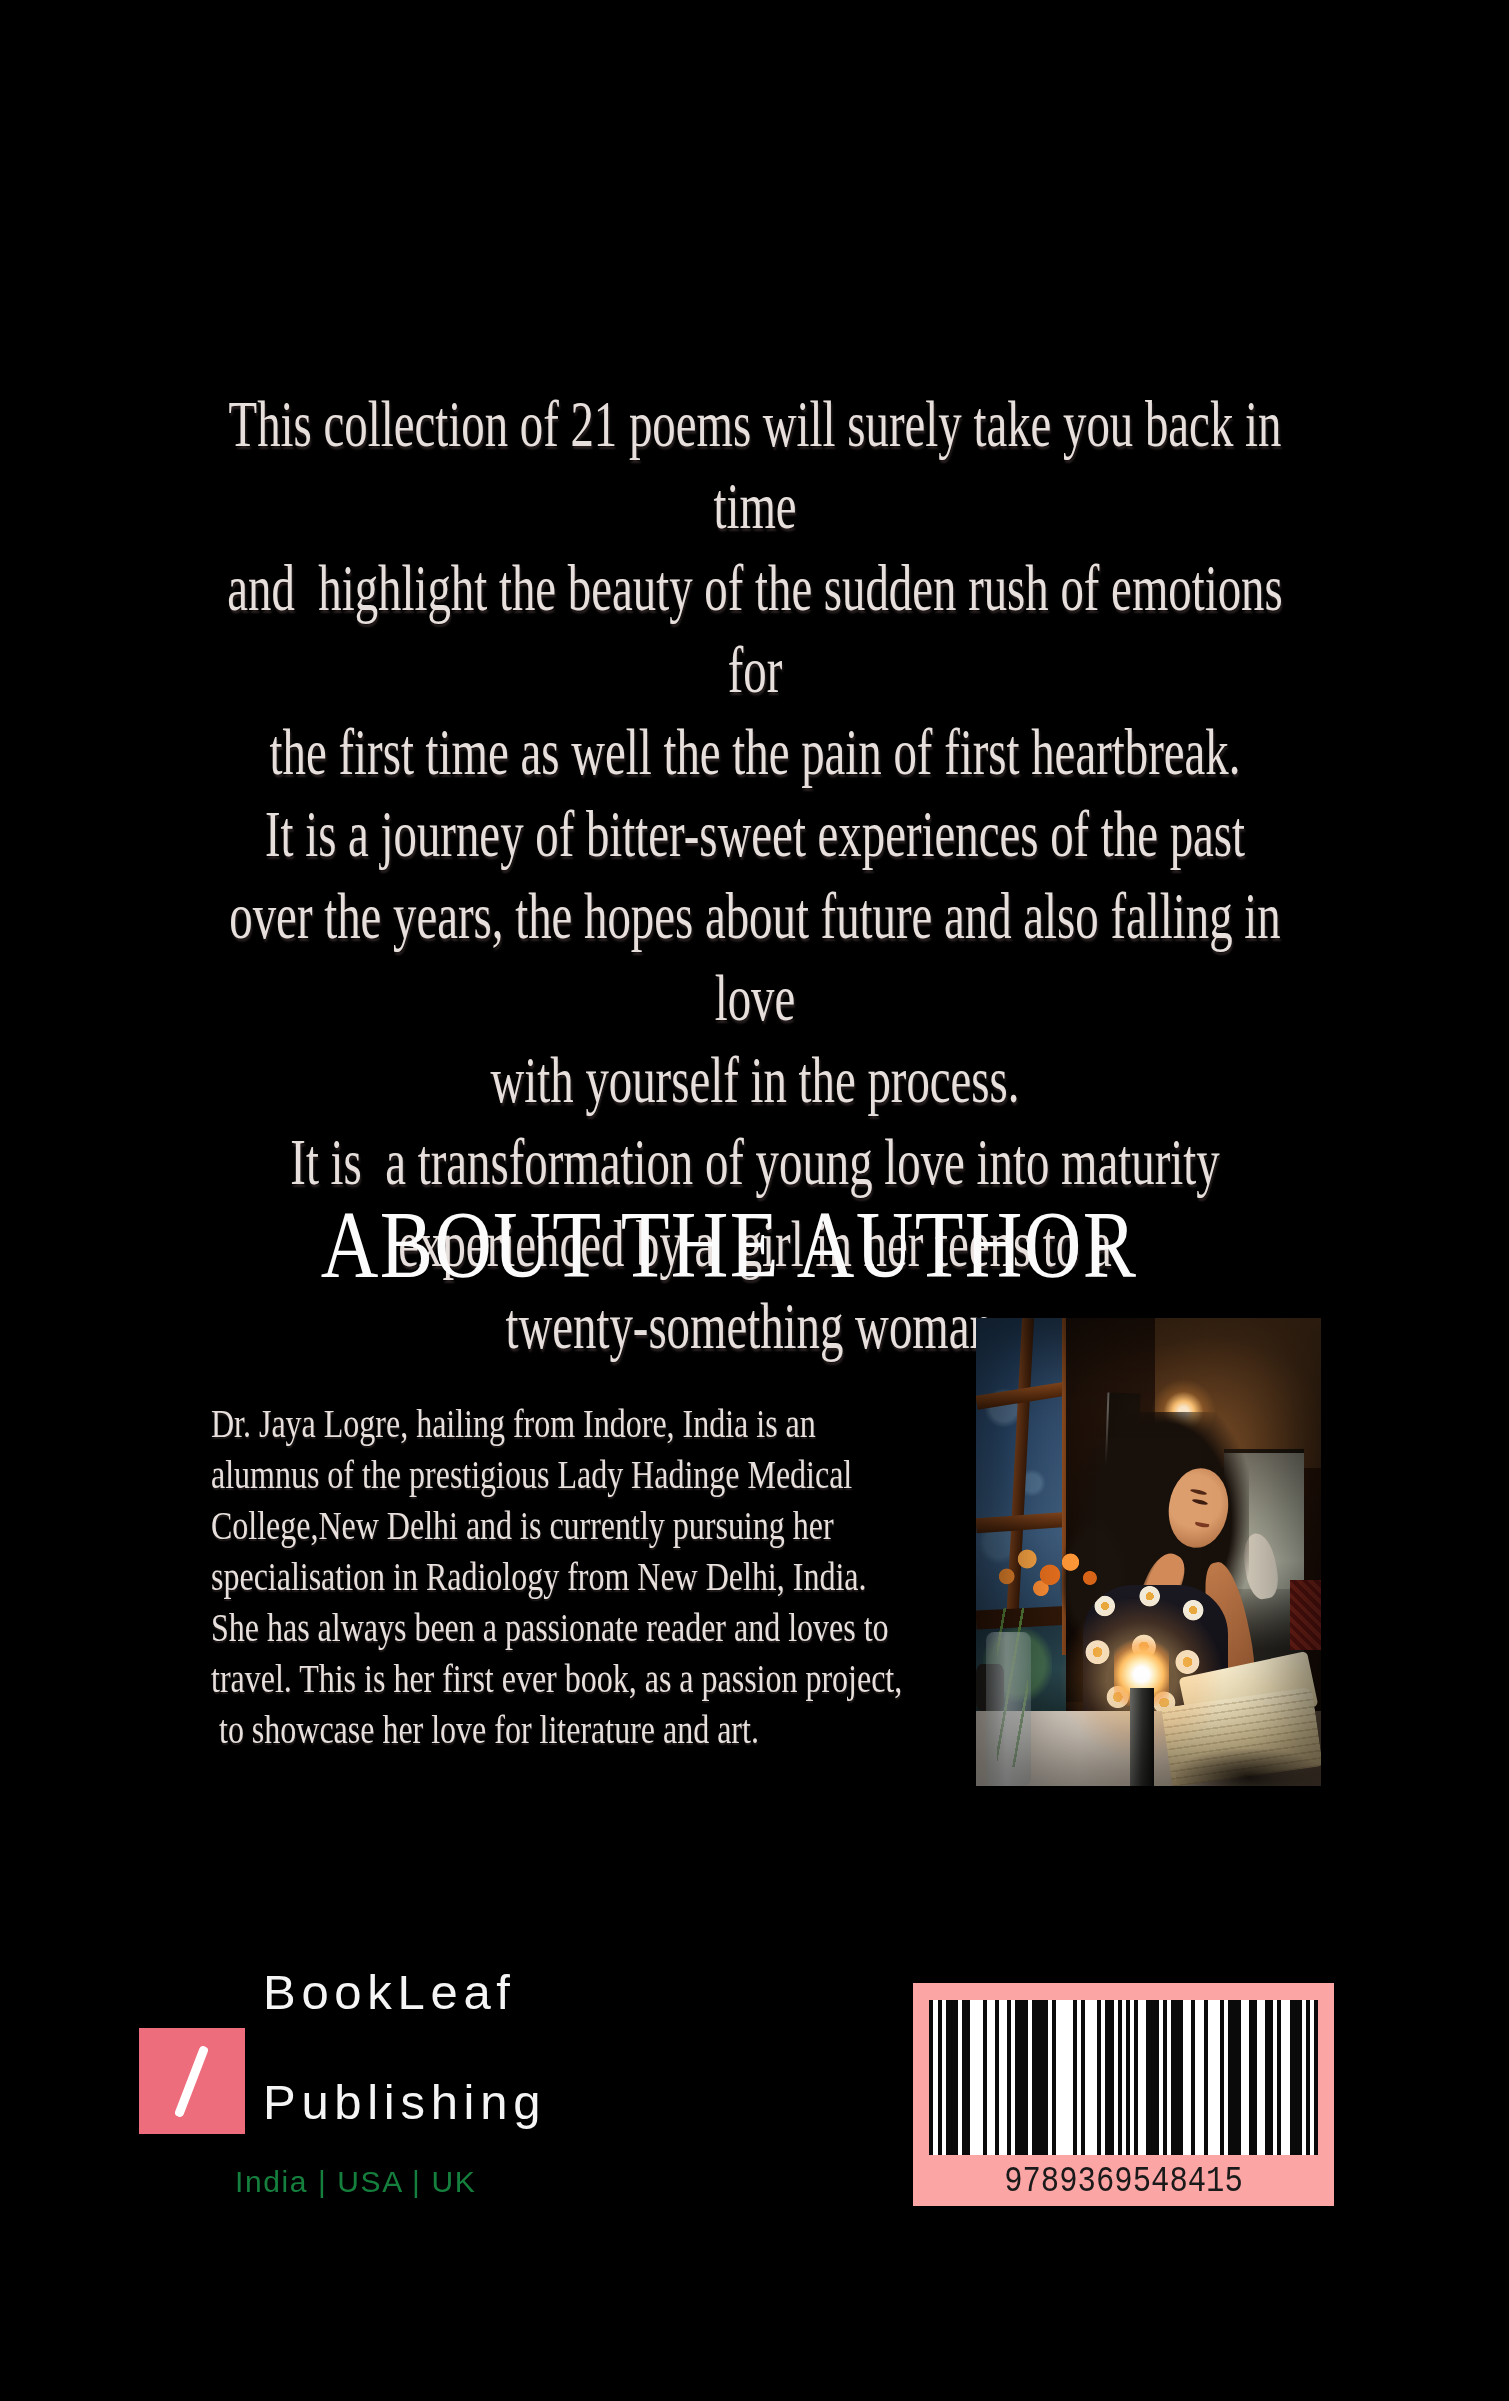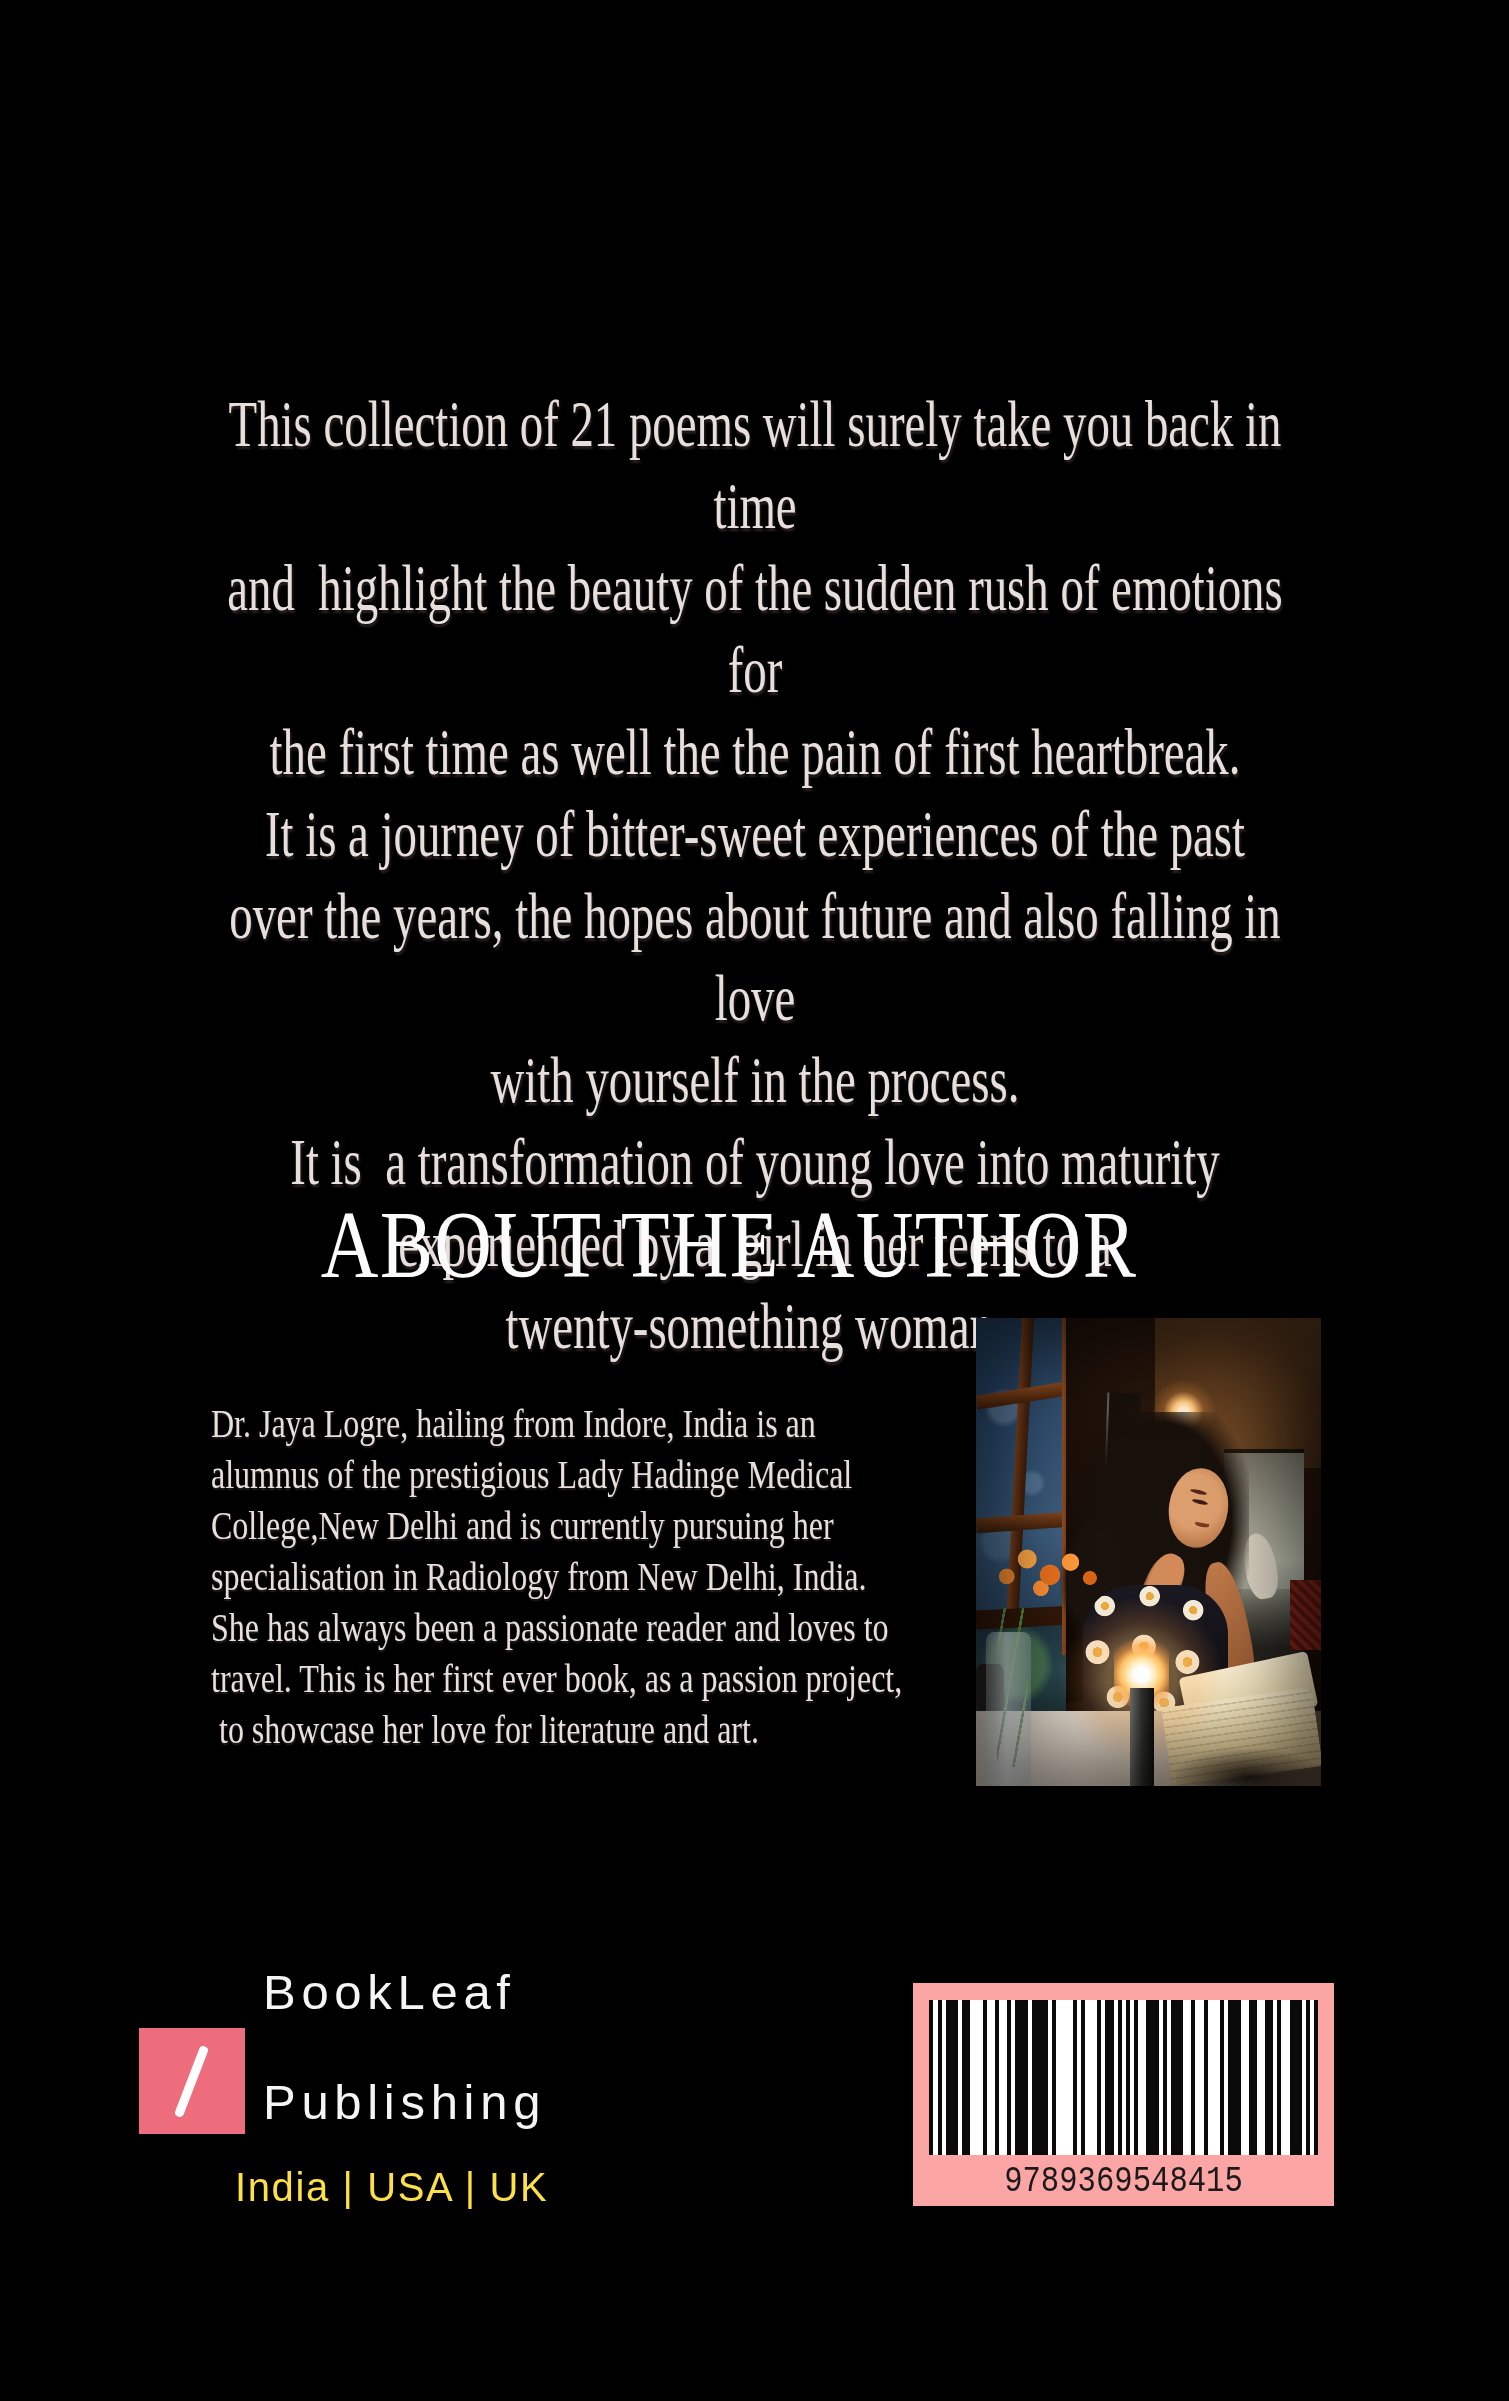--- a/index.html
+++ b/index.html
@@ -136,23 +136,23 @@
 
   
   .logo-square{position:absolute; left:139px; top:2028px; width:106px; height:106px; background:#ee6d7c;}
   .logo-slash{position:absolute; left:48px; top:16.4px; width:9px; height:75px;
     background:#fff; border-radius:4.1px; transform:rotate(21deg);}
   .pub-name{position:absolute; left:263px; color:#f5f5f5;
     font-family:"Liberation Sans", sans-serif; font-weight:300;
     font-size:49px; line-height:49px; letter-spacing:5.7px;}
   .pub-name1{top:1968px;}
   .pub-name2{top:2078px;}
-  .pub-regions{position:absolute; left:235px; top:2165px; color:#fde047;
+  .pub-regions{position:absolute; left:235px; top:2165px; color:#15803d;
     font-family:"Liberation Sans", sans-serif; font-weight:300;
-    font-size:40px; letter-spacing:1.6px;}
+    font-size:30px; letter-spacing:1.6px;}
 
   
   .barcode{position:absolute; left:913px; top:1983px; width:421px; height:223px; background:#fca5a5;}
   .barcode-bars{position:absolute; left:16.4px; top:17px; width:389px; height:155px; display:flex;}
   .barcode-bars span{flex:1 1 auto;}
   .m1{background:#0a0a0a;} .m0{background:#ffffff;}
   .isbn{position:absolute; left:0; top:178px; width:421px; text-align:center;
     font-family:"Liberation Mono", monospace; font-size:36px; color:#1a1a1a;
     transform:scaleX(0.85); transform-origin:50% 0;}
 </style>

